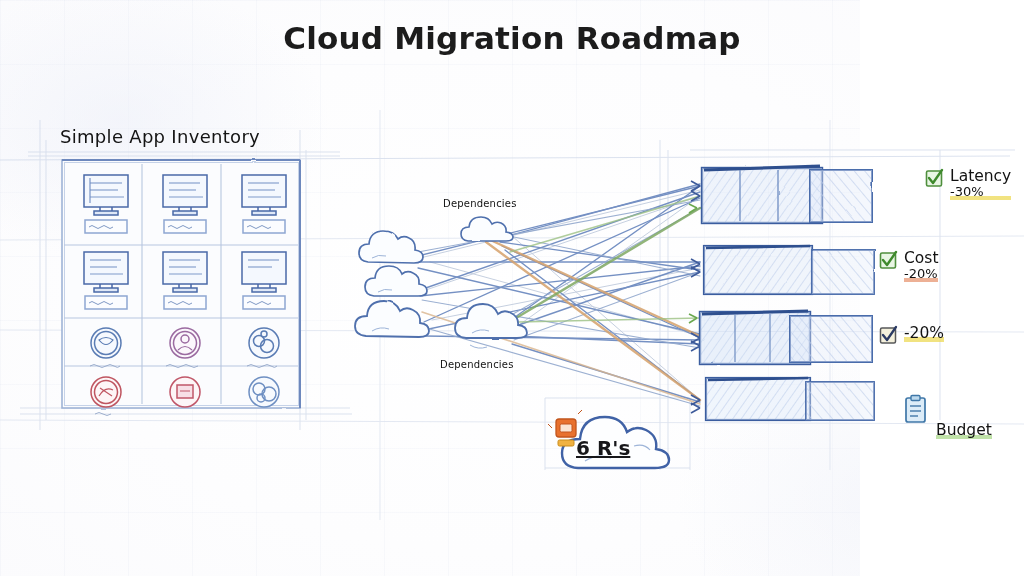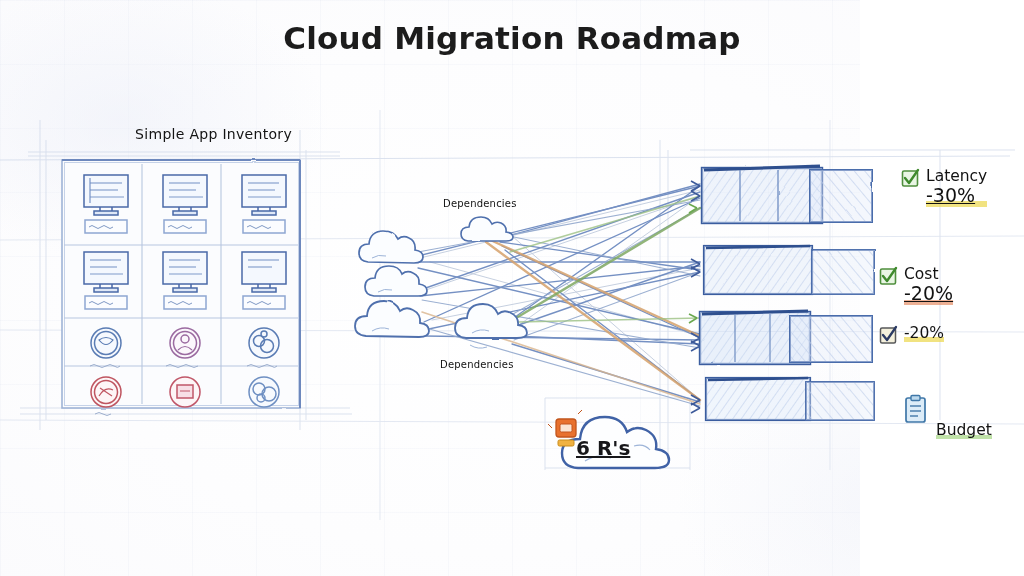--- a/index.html
+++ b/index.html
@@ -29,38 +29,38 @@
 
   
   #title{
     position:absolute;left:0;top:20px;width:1024px;text-align:center;
     font-family:"DejaVu Sans", sans-serif;
     font-weight:bold;font-size:31px;letter-spacing:.2px;color:#1c1c1c;
   }
   
   .hand{font-family:"DejaVu Sans", sans-serif;color:#111;}
   #panel-title{
-    position:absolute;left:52px;top:126px;width:240px;text-align:right;
-    font-size:14px;color:#141414;letter-spacing:.3px;
+    position:absolute;left:60px;top:126px;width:240px;text-align:left;
+    font-size:18px;color:#141414;letter-spacing:.3px;
   }
   .dep-label{position:absolute;font-size:10px;color:#121212;letter-spacing:.2px;}
   #dep1{left:443px;top:198px;}
   #dep2{left:440px;top:359px;}
   #sixr{position:absolute;left:576px;top:436px;font-size:20px;color:#17171a;font-weight:600;text-decoration:underline;}
 
   
   .anno{position:absolute;display:flex;align-items:flex-start;gap:5px;}
   .anno .txt{line-height:1.12;}
   .anno .l1{font-size:15.5px;color:#121212;display:block;}
-  .anno .l2{font-size:19px;color:#121212;display:block;text-decoration:underline;}
+  .anno .l2{font-size:13px;color:#121212;display:block;}
   .hl-yellow{background:linear-gradient(transparent 72%,rgba(236,216,80,.72) 72%,rgba(236,216,80,.72) 100%);}
   .hl-orange{background:linear-gradient(transparent 76%,rgba(226,128,84,.62) 76%,rgba(226,128,84,.62) 100%);}
   .hl-green{background:linear-gradient(transparent 74%,rgba(150,206,110,.6) 74%,rgba(150,206,110,.6) 100%);margin-top:44px;}
-  #anno1{left:901px;top:168px;justify-content:flex-end;}
-  #anno2{left:879px;top:250px;margin-top:16px;}
+  #anno1{left:925px;top:168px;justify-content:flex-end;}
+  #anno2{left:879px;top:250px;}
   #anno3{left:879px;top:325px;}
   #anno4{left:903px;top:378px;align-items:center;gap:7px;}
   .anno4txt{font-size:16.5px;}
 </style>
 </head>
 <body>
 
 <div id="stage">
 
   <div class="paper-grid"></div>

